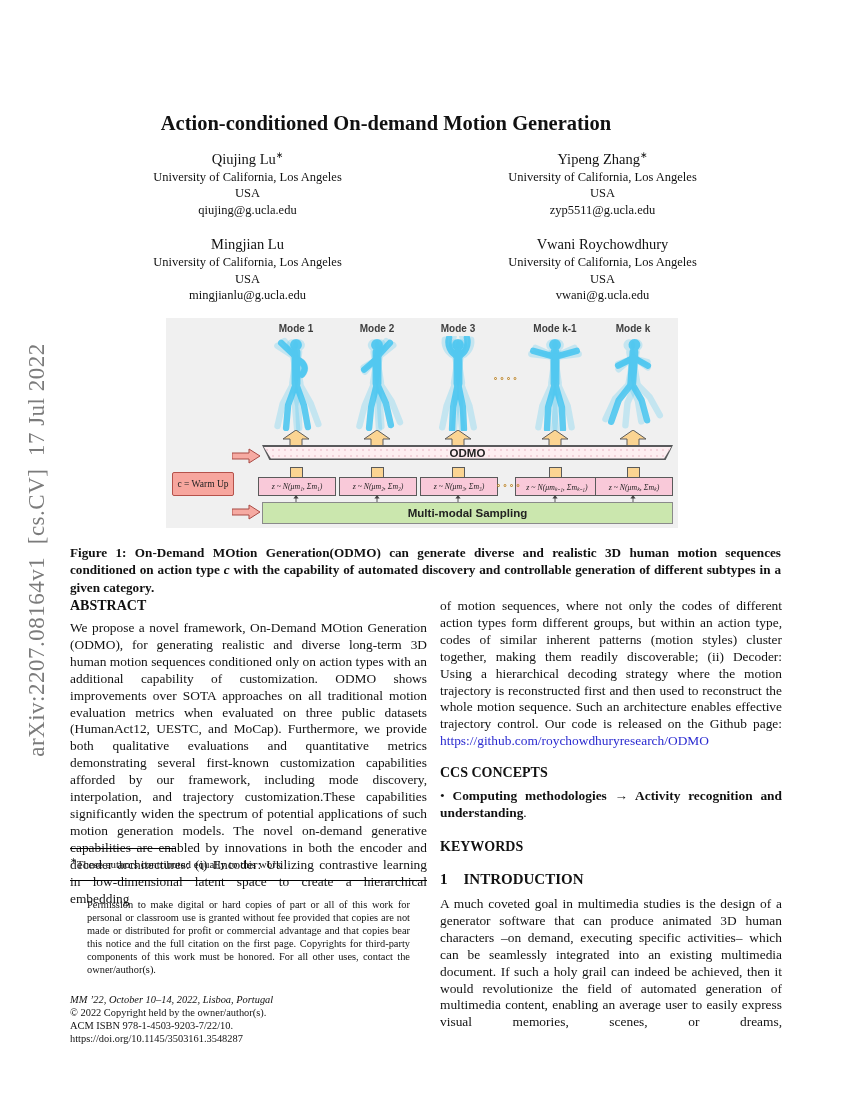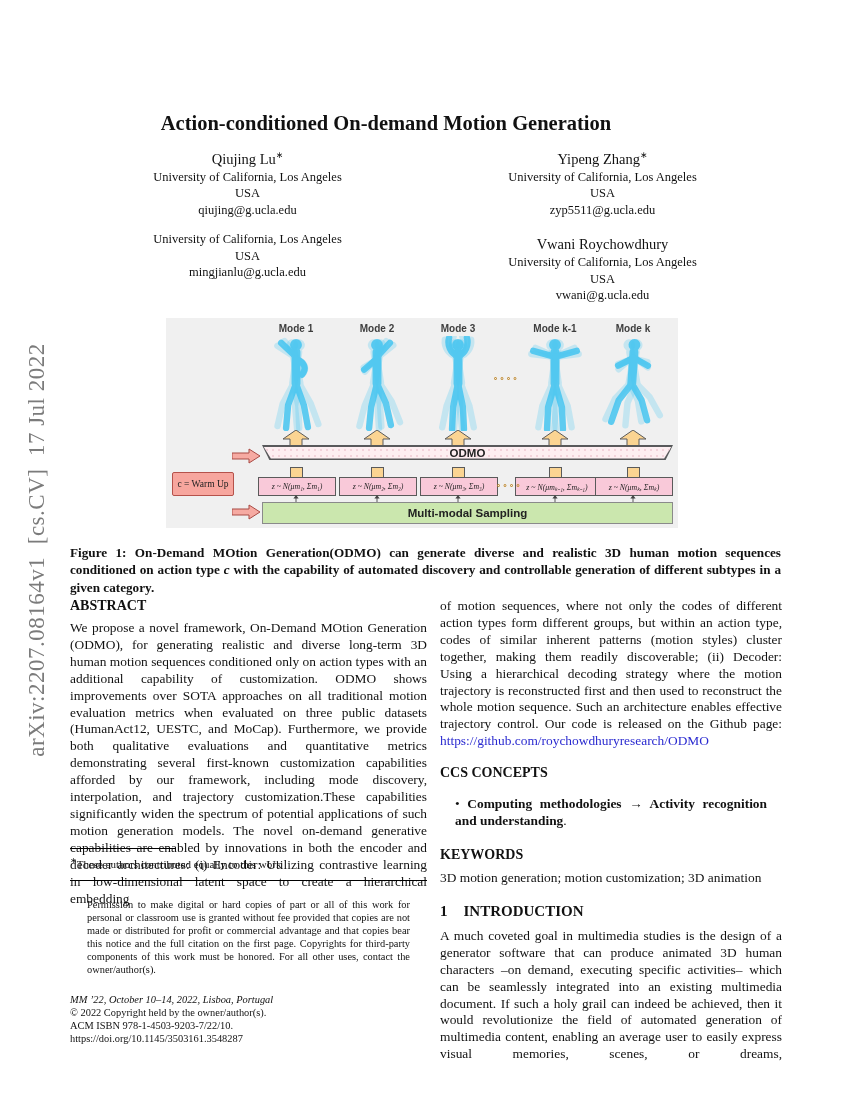--- a/index.html
+++ b/index.html
@@ -57,21 +57,21 @@
   .shortrule{width:106px;border-top:1.2px solid #000;margin-bottom:5px;}
   .footnote{font-size:11px;line-height:14px;margin-bottom:9px;}
   .footnote sup{font-size:8px;}
   .fullrule{width:357px;border-top:1.2px solid #000;margin-bottom:4px;}
   .perm{font-size:10.4px;line-height:13px;text-align:justify;margin:17px;}
   .perm-line{font-size:10.4px;line-height:13px;margin:0;}
   .italic{font-style:italic;}
   .h-sec{font-size:14px;font-weight:bold;margin:14px 0 7px 0;}
   .h-intro{font-size:15px;font-weight:bold;margin:16px 0 8px 0;}
   .h-intro .num{margin-right:16px;}
-  .ccs-p{font-size:13.4px;line-height:16.9px;text-align:justify;margin:15px;}
+  .ccs-p{font-size:13.4px;line-height:16.9px;text-align:justify;margin:0;}
   .kw-p{font-size:13.4px;line-height:16.9px;margin:0;}
   svg{display:block;}
 </style>
 </head>
 <body>
 
 <div class="page">
 
   <div class="arxiv">arXiv:2207.08164v1  [cs.CV]  17 Jul 2022</div>
 
@@ -84,20 +84,21 @@
       <div class="line">USA</div>
       <div class="line">qiujing@g.ucla.edu</div>
     </div>
     <div class="author">
       <div class="name"><span>Yipeng Zhang</span><sup>∗</sup></div>
       <div class="line">University of California, Los Angeles</div>
       <div class="line">USA</div>
       <div class="line">zyp5511@g.ucla.edu</div>
     </div>
     <div class="author">
+      <div class="name"><span>Mingjian Lu</span><sup></sup></div>
       <div class="line">University of California, Los Angeles</div>
       <div class="line">USA</div>
       <div class="line">mingjianlu@g.ucla.edu</div>
     </div>
     <div class="author">
       <div class="name"><span>Vwani Roychowdhury</span><sup></sup></div>
       <div class="line">University of California, Los Angeles</div>
       <div class="line">USA</div>
       <div class="line">vwani@g.ucla.edu</div>
     </div>
@@ -284,19 +285,18 @@
     </div>
   </div>
 
   <div class="colR">
     <p class="cont-p"><span>of motion sequences, where not only the codes of different action types form different groups, but within an action type, codes of similar inherent patterns (motion styles) cluster together, making them readily discoverable; (ii) Decoder: Using a hierarchical decoding strategy where the motion trajectory is reconstructed first and then used to reconstruct the whole motion sequence. Such an architecture enables effective trajectory control. Our code is released on the Github page: </span><a class="blue" href="#">https://github.com/roychowdhuryresearch/ODMO</a></p>
 
     <div class="h-sec" style="margin-top:15px">CCS CONCEPTS</div>
     <p class="ccs-p"><span>• </span><b>Computing methodologies</b><b> → </b><b>Activity recognition and understanding</b><span>.</span></p>
 
     <div class="h-sec" style="margin-top:17px">KEYWORDS</div>
-    <p class="kw-p">3D motion generation; motion customization; 3D animation</p>
 
     <div class="h-intro"><span class="num">1</span><span>INTRODUCTION</span></div>
     <p class="body-p" style="text-align-last:justify">A much coveted goal in multimedia studies is the design of a generator software that can produce animated 3D human characters –on demand, executing specific activities– which can be seamlessly integrated into an existing multimedia document. If such a holy grail can indeed be achieved, then it would revolutionize the field of automated generation of multimedia content, enabling an average user to easily express visual memories, scenes, or dreams,</p>
   </div>
 
 </div>
 
 </body></html>

